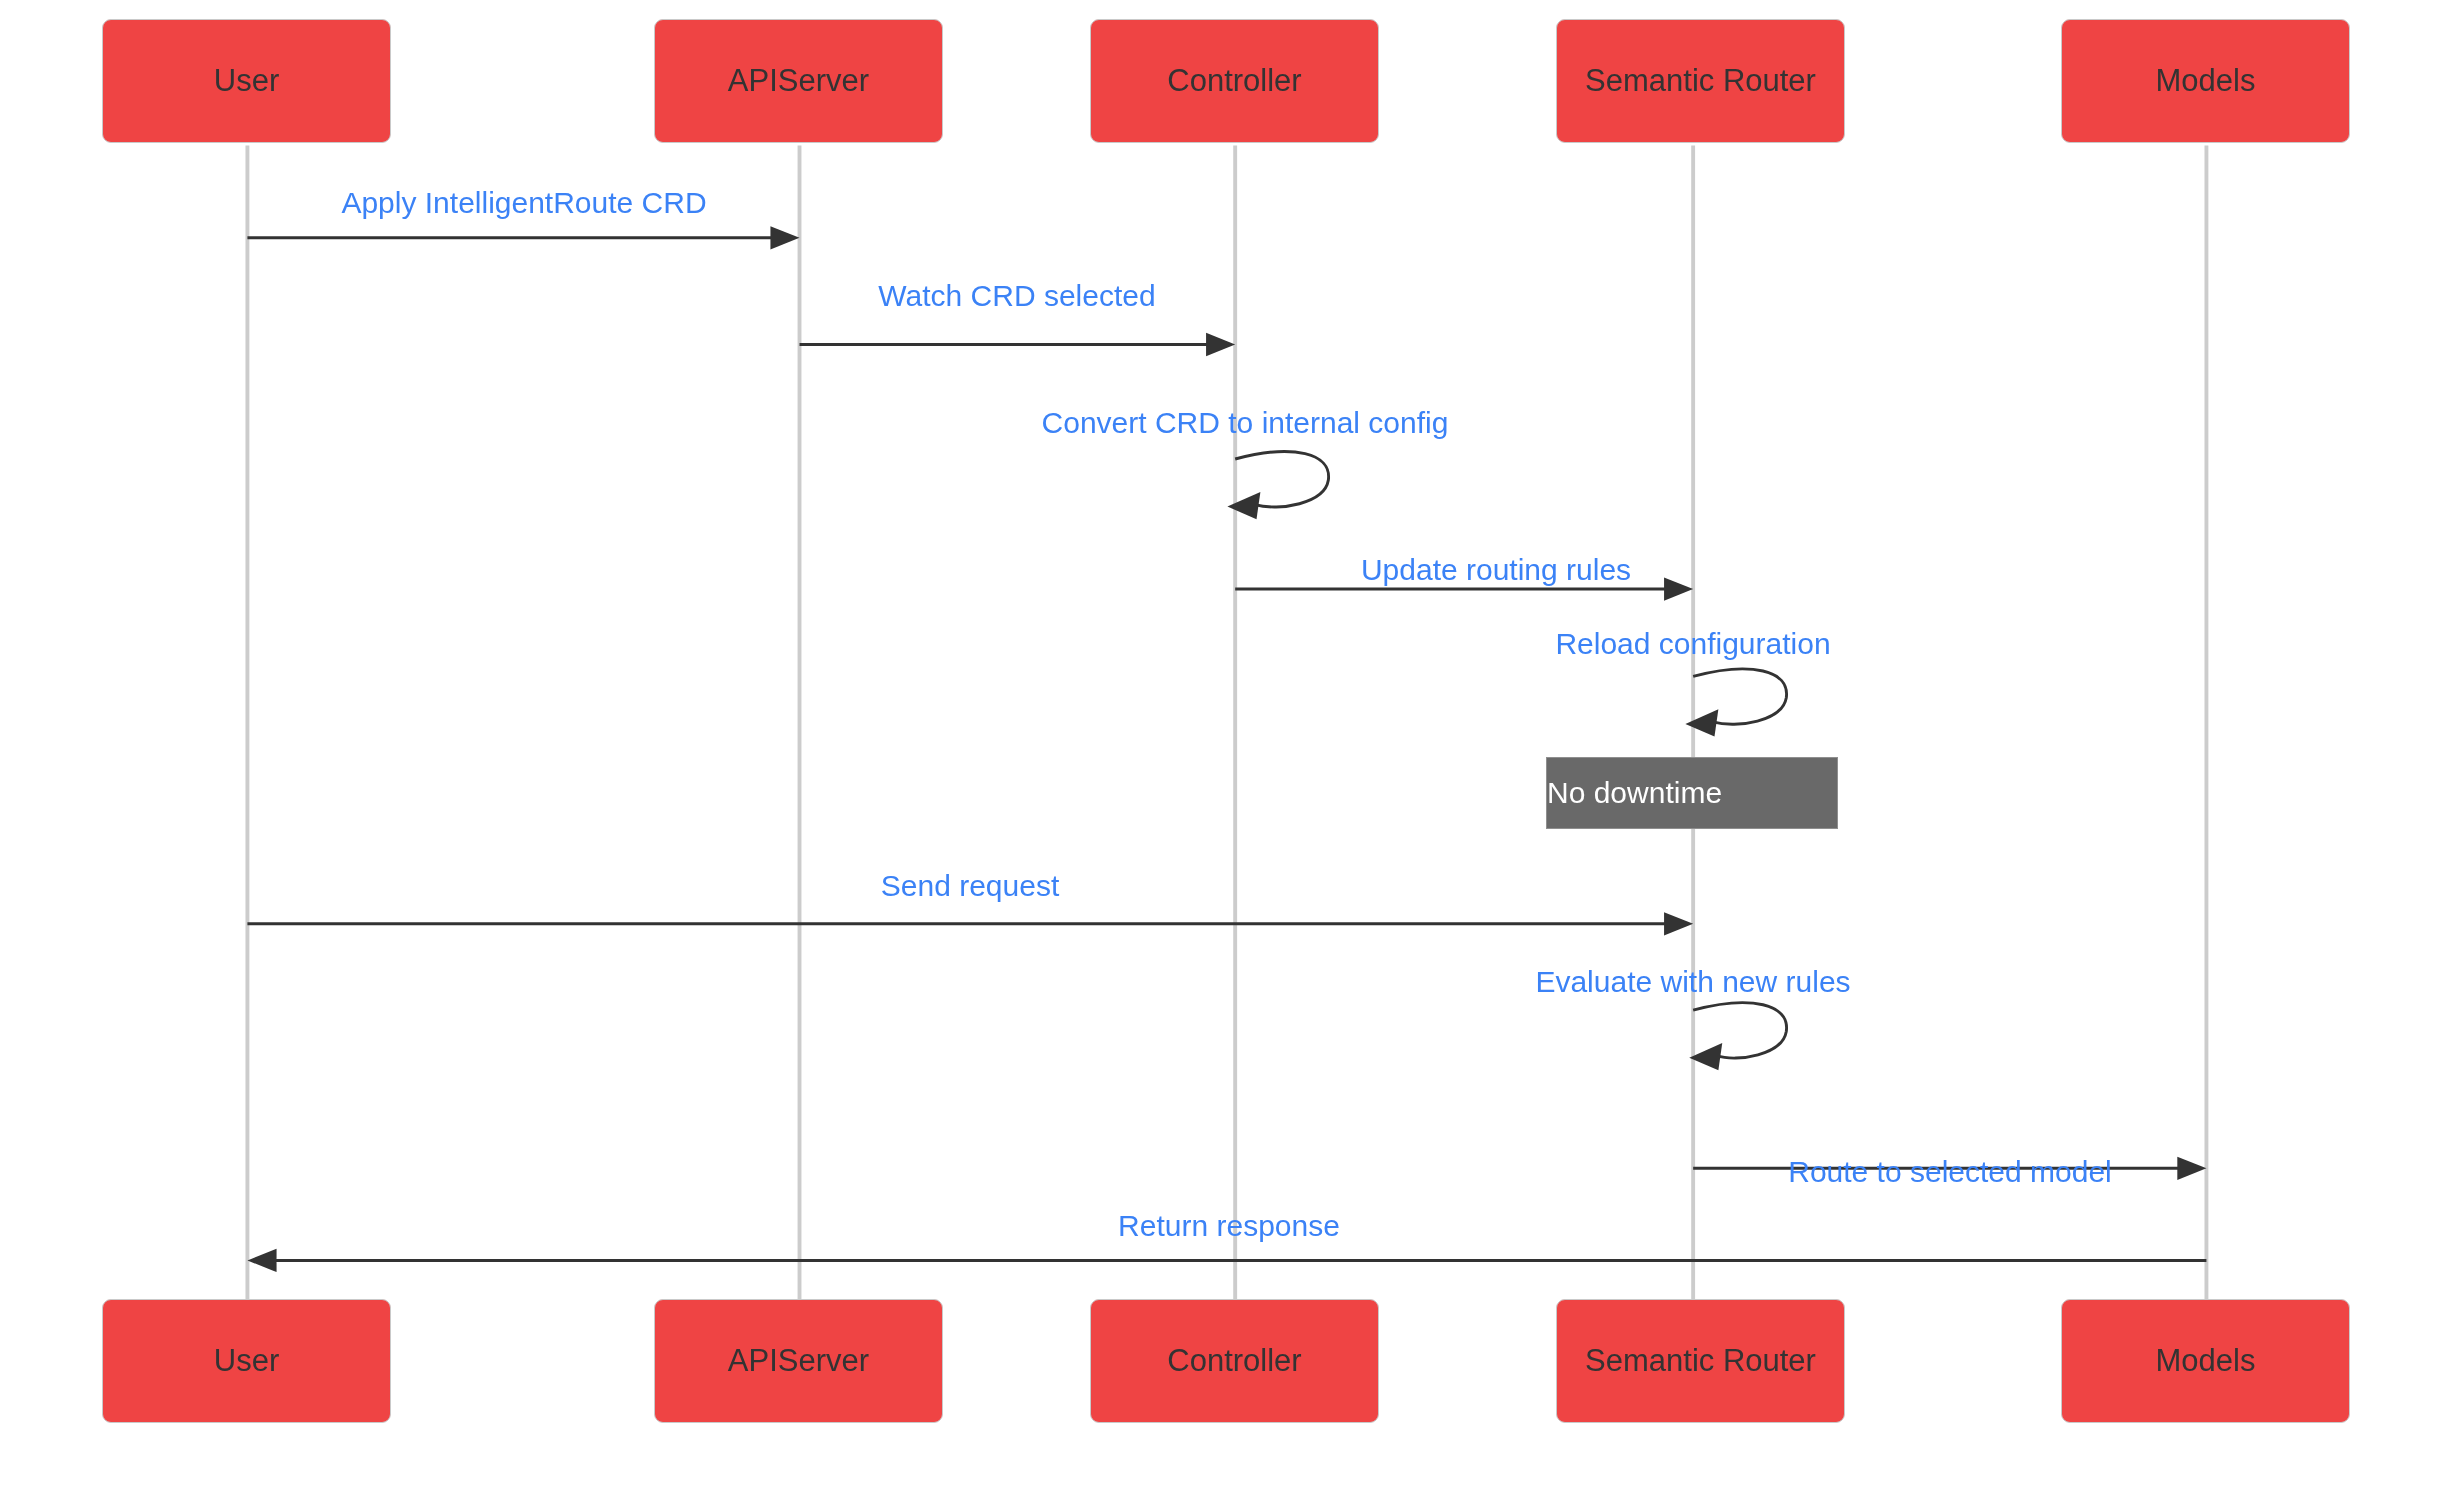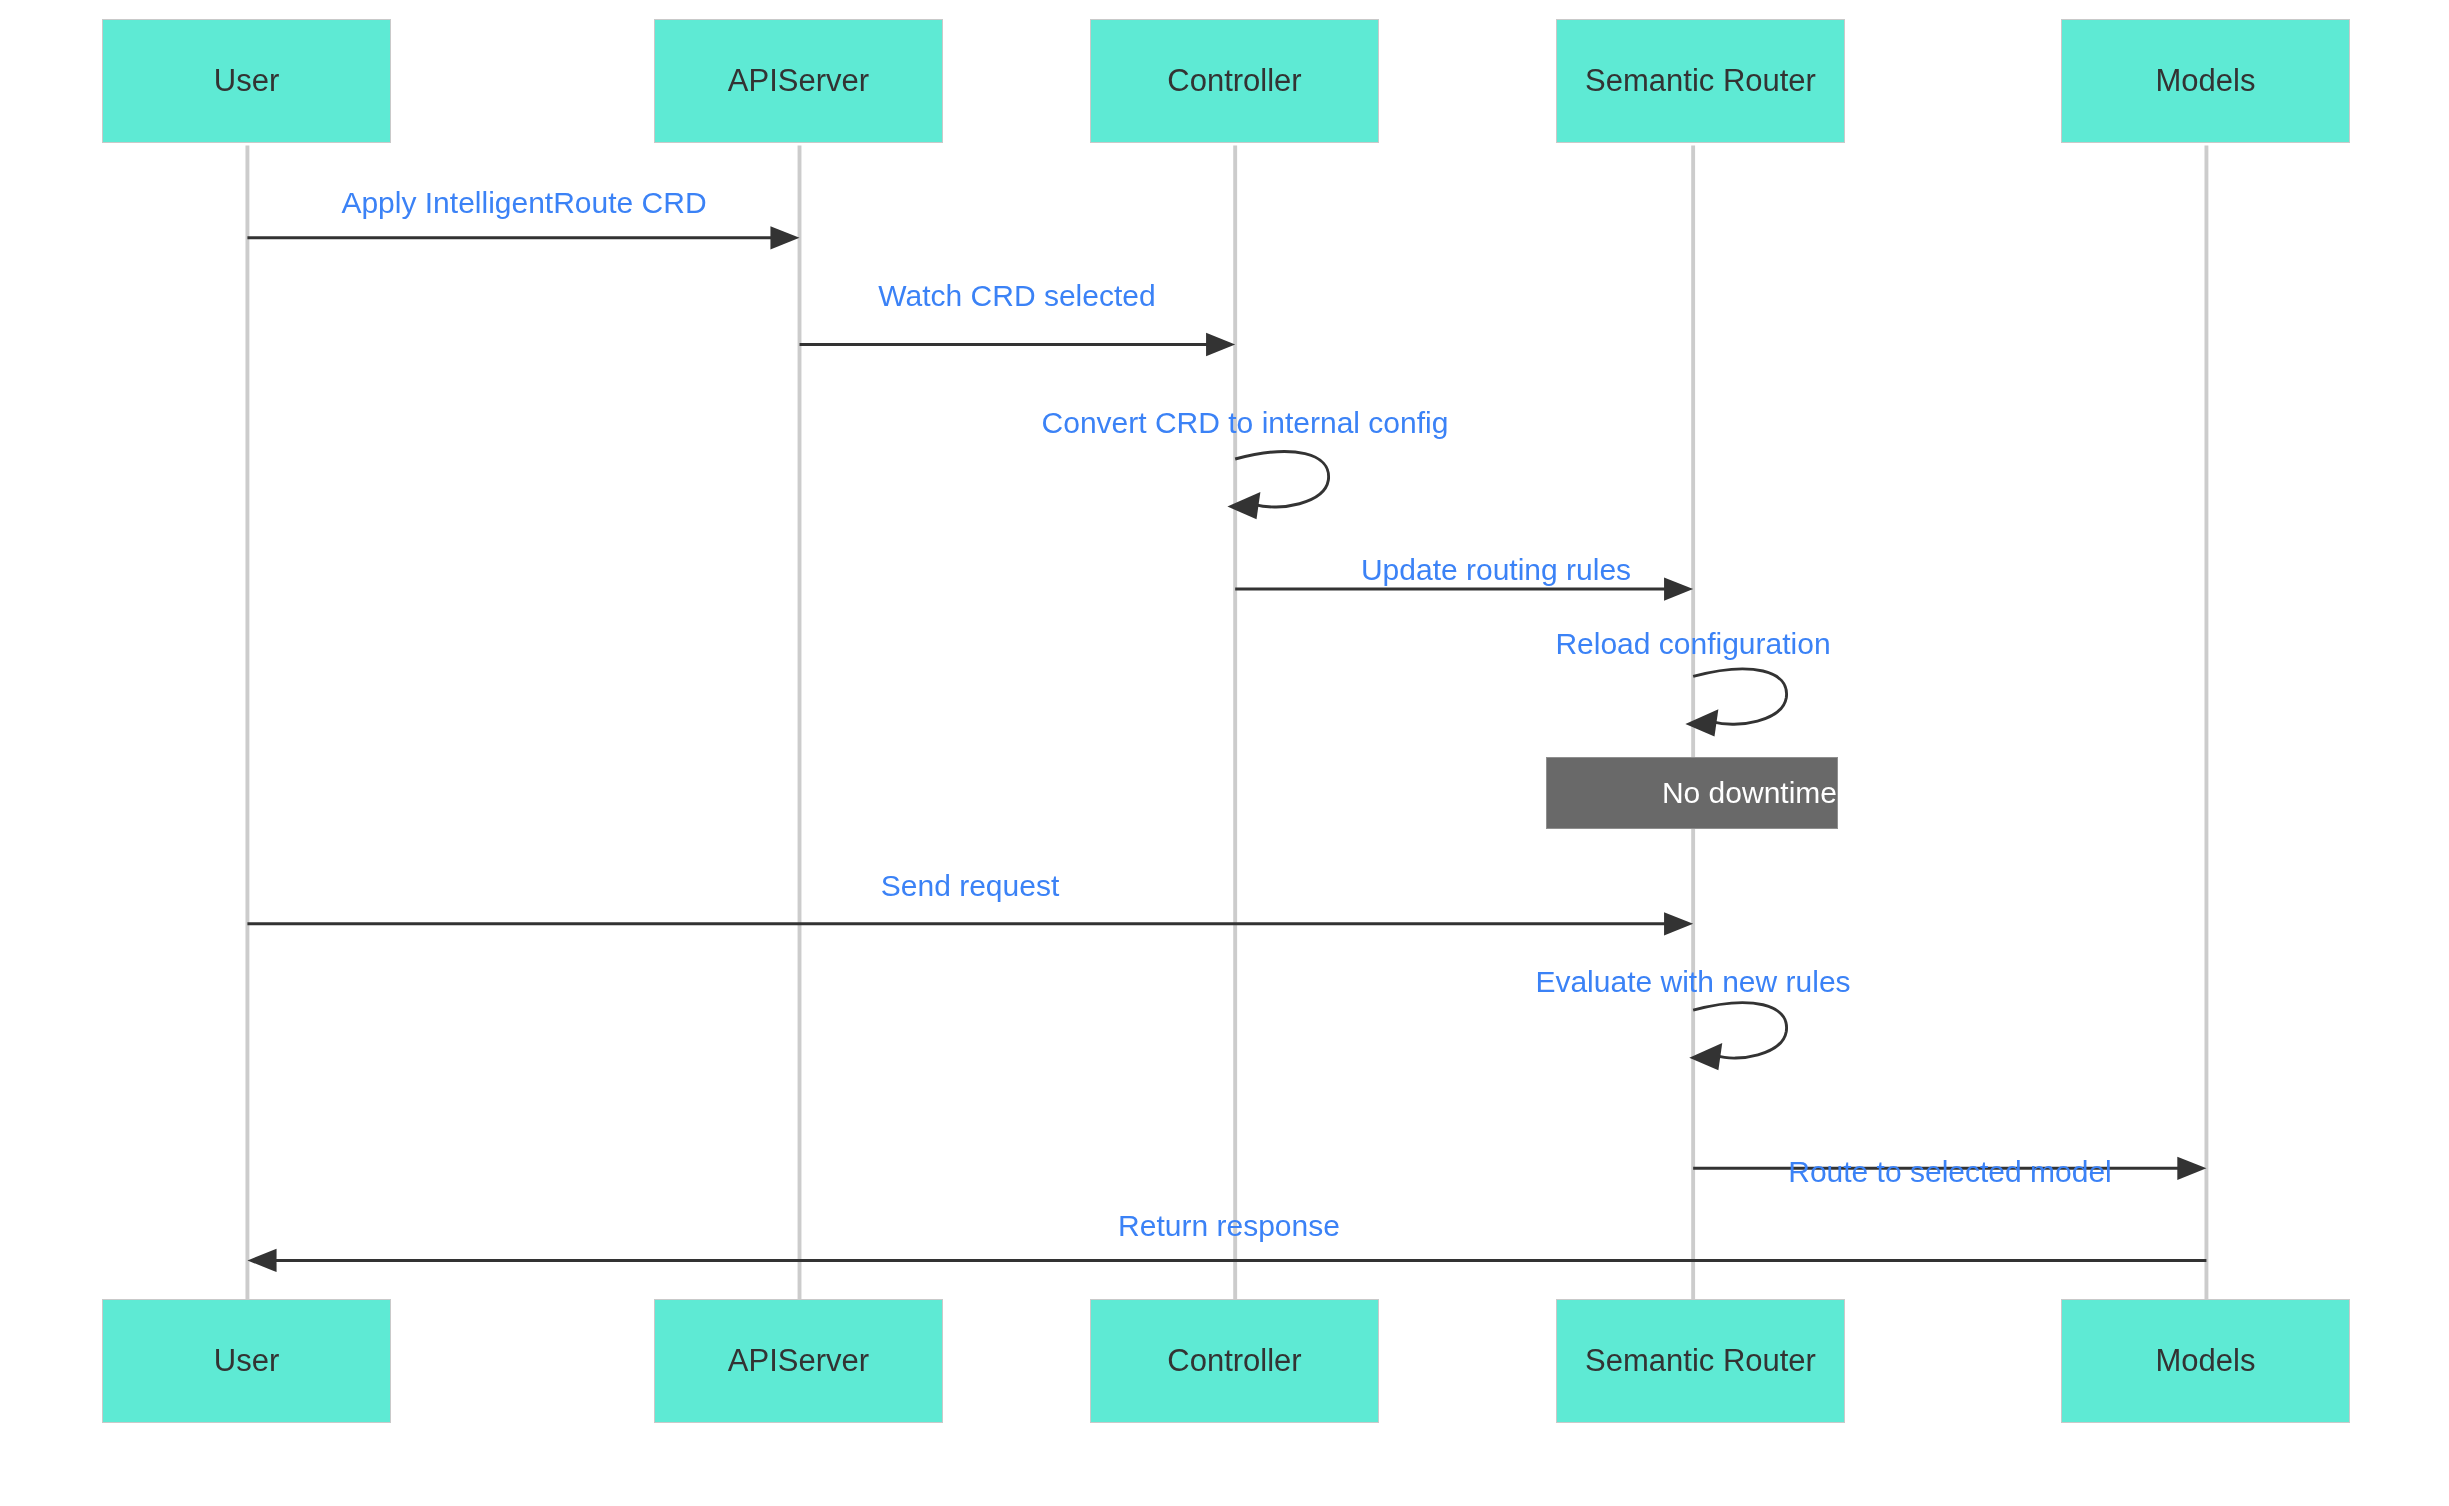--- a/index.html
+++ b/index.html
@@ -7,23 +7,23 @@
     position:relative;
     width:2449px;height:1506px;
     background:#ffffff;
     font-family:"Liberation Sans", sans-serif;
     overflow:hidden;
   }
   #lines-layer{position:absolute;left:0;top:0;width:2449px;height:1506px;}
   .actor-box{
     position:absolute;
     width:287px;height:122px;
-    background:#5eead4;
+    background:#ef4444;
     border:1.9px solid #c9c9c9;
-    border-radius:0;
+    border-radius:9px;
     display:flex;align-items:center;justify-content:center;
     color:#333333;
     font-size:31px;
     box-sizing:content-box;
   }
   .row-top{top:19.4px;}
   .row-bottom{top:1299px;}
   .ax1{left:102px;} .ax2{left:654px;} .ax3{left:1090px;} .ax4{left:1548px;margin-left:8px;} .ax5{left:2061px;}
   .msg-label{
     position:absolute;
@@ -43,21 +43,21 @@
   .m7{left:1950px;top:1110px;margin-top:45px;}
   .m8{left:1229px;top:1209px;}
   #note{
     position:absolute;
     left:1546px;top:757px;
     width:290px;height:70px;
     background:#696969;
     border:1.9px solid #8f8f8f;
     color:#ffffff;
     font-size:30px;
-    display:flex;align-items:center;justify-content:flex-end;
+    display:flex;align-items:center;justify-content:flex-start;
   }
 </style>
 </head>
 <body>
 
 <div id="canvas">
 
   <svg id="lines-layer" viewBox="0 0 2524 1552" xmlns="http://www.w3.org/2000/svg">
 
     <line x1="255" y1="150" x2="255" y2="1339" stroke="#cccccc" stroke-width="4"></line>

